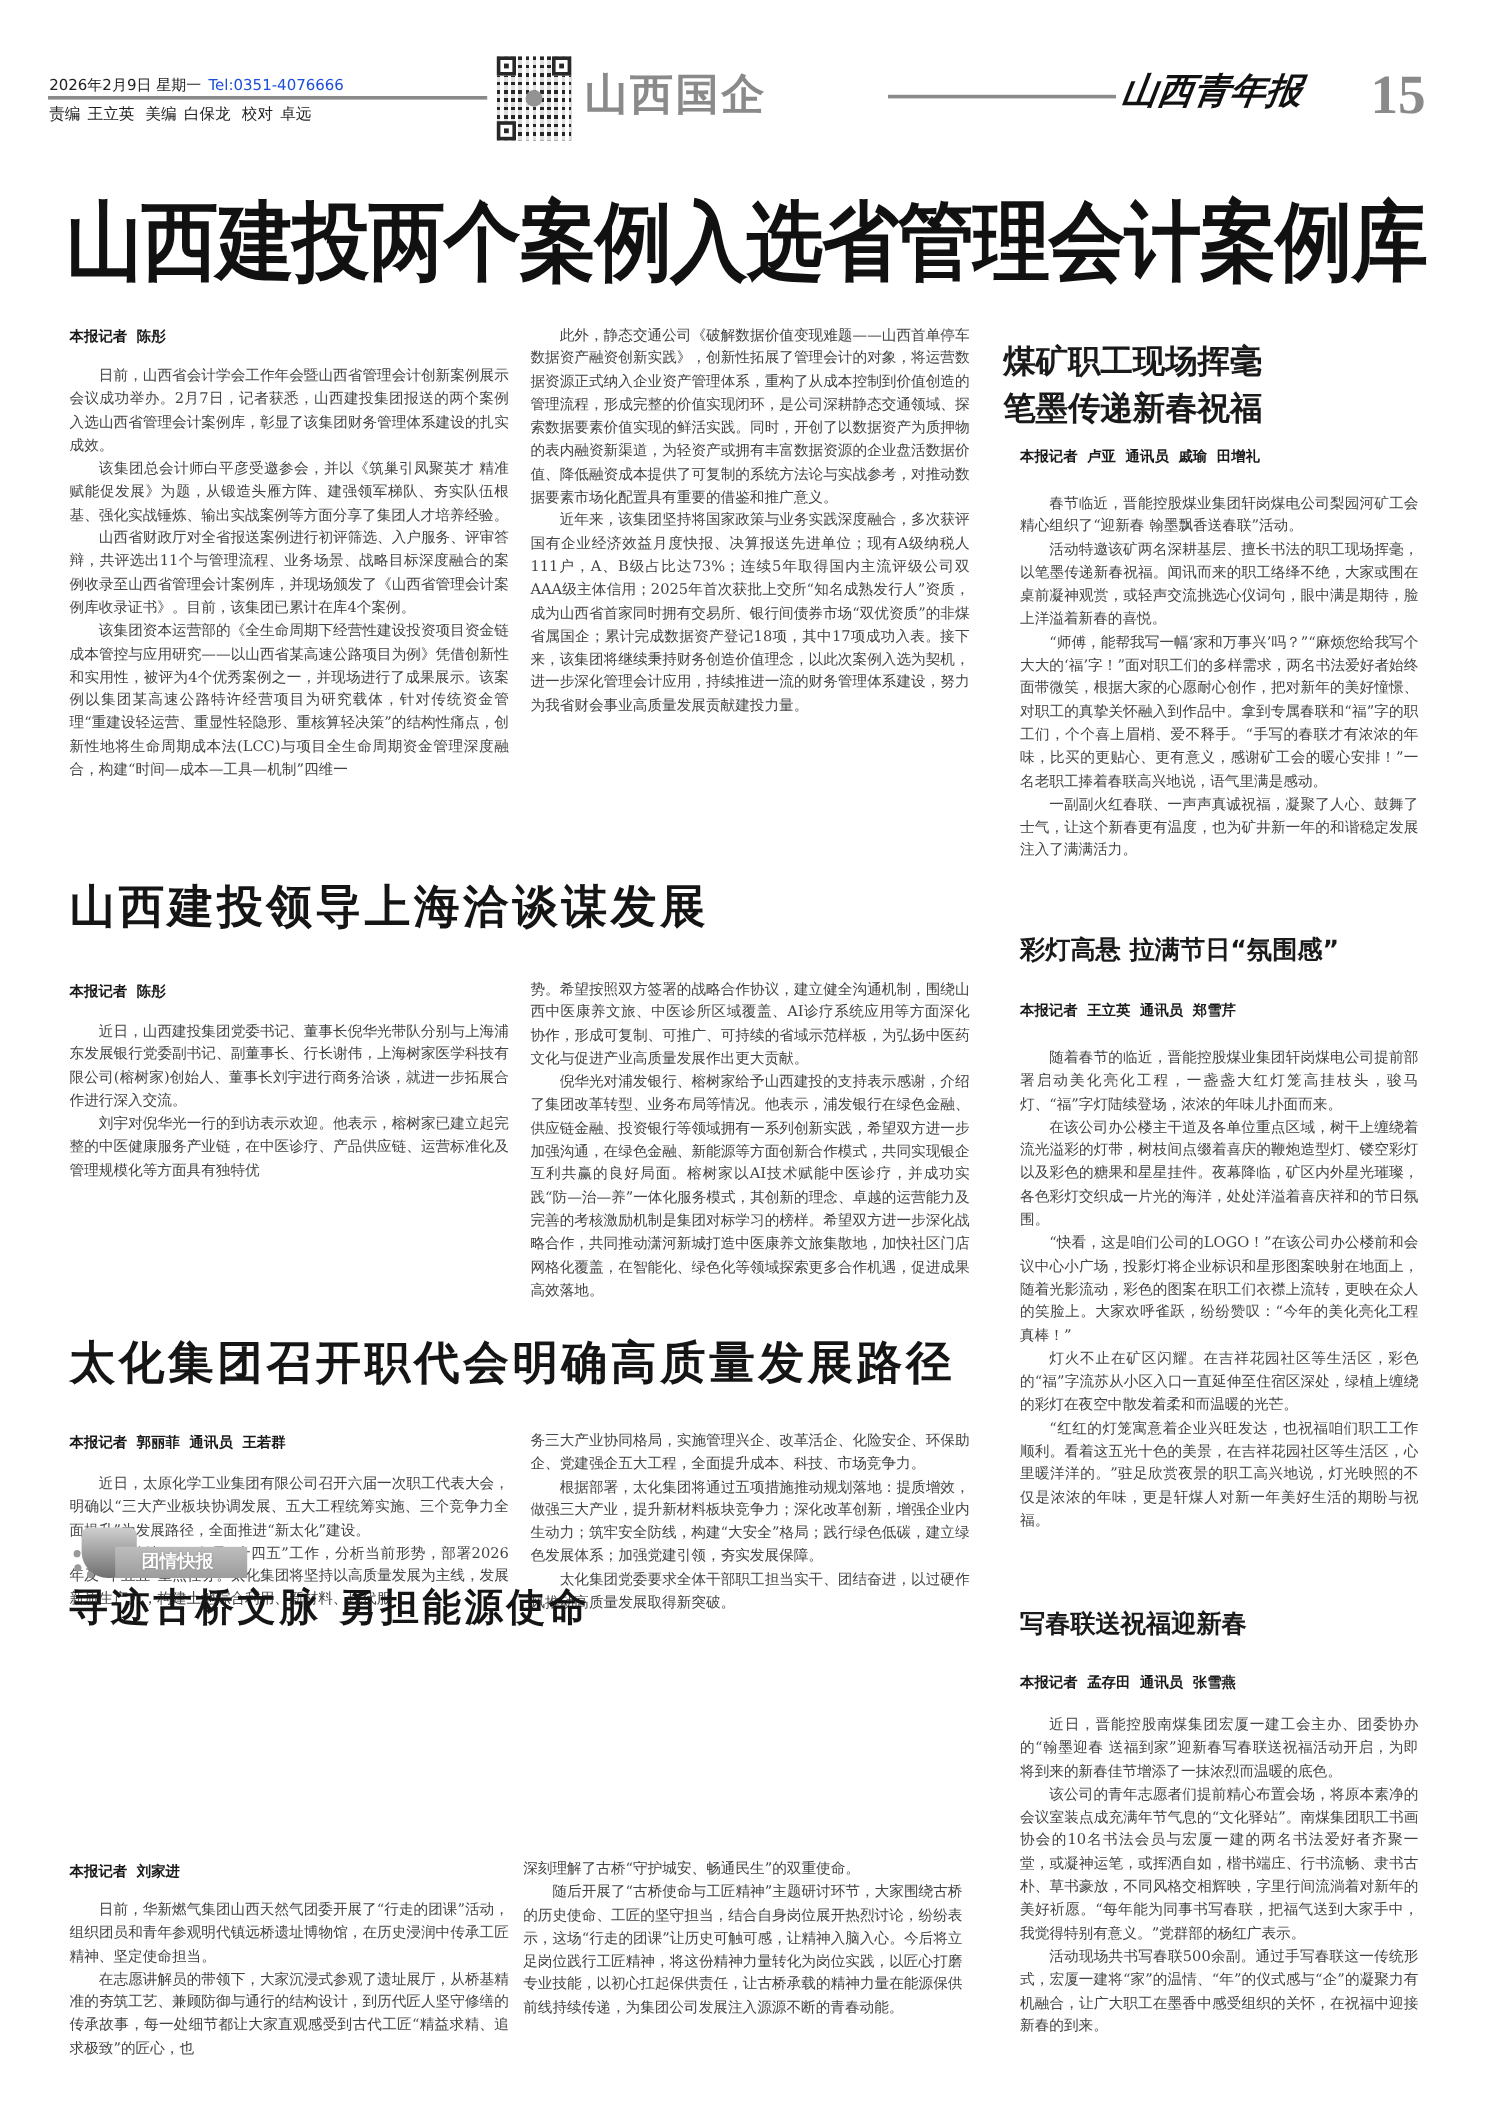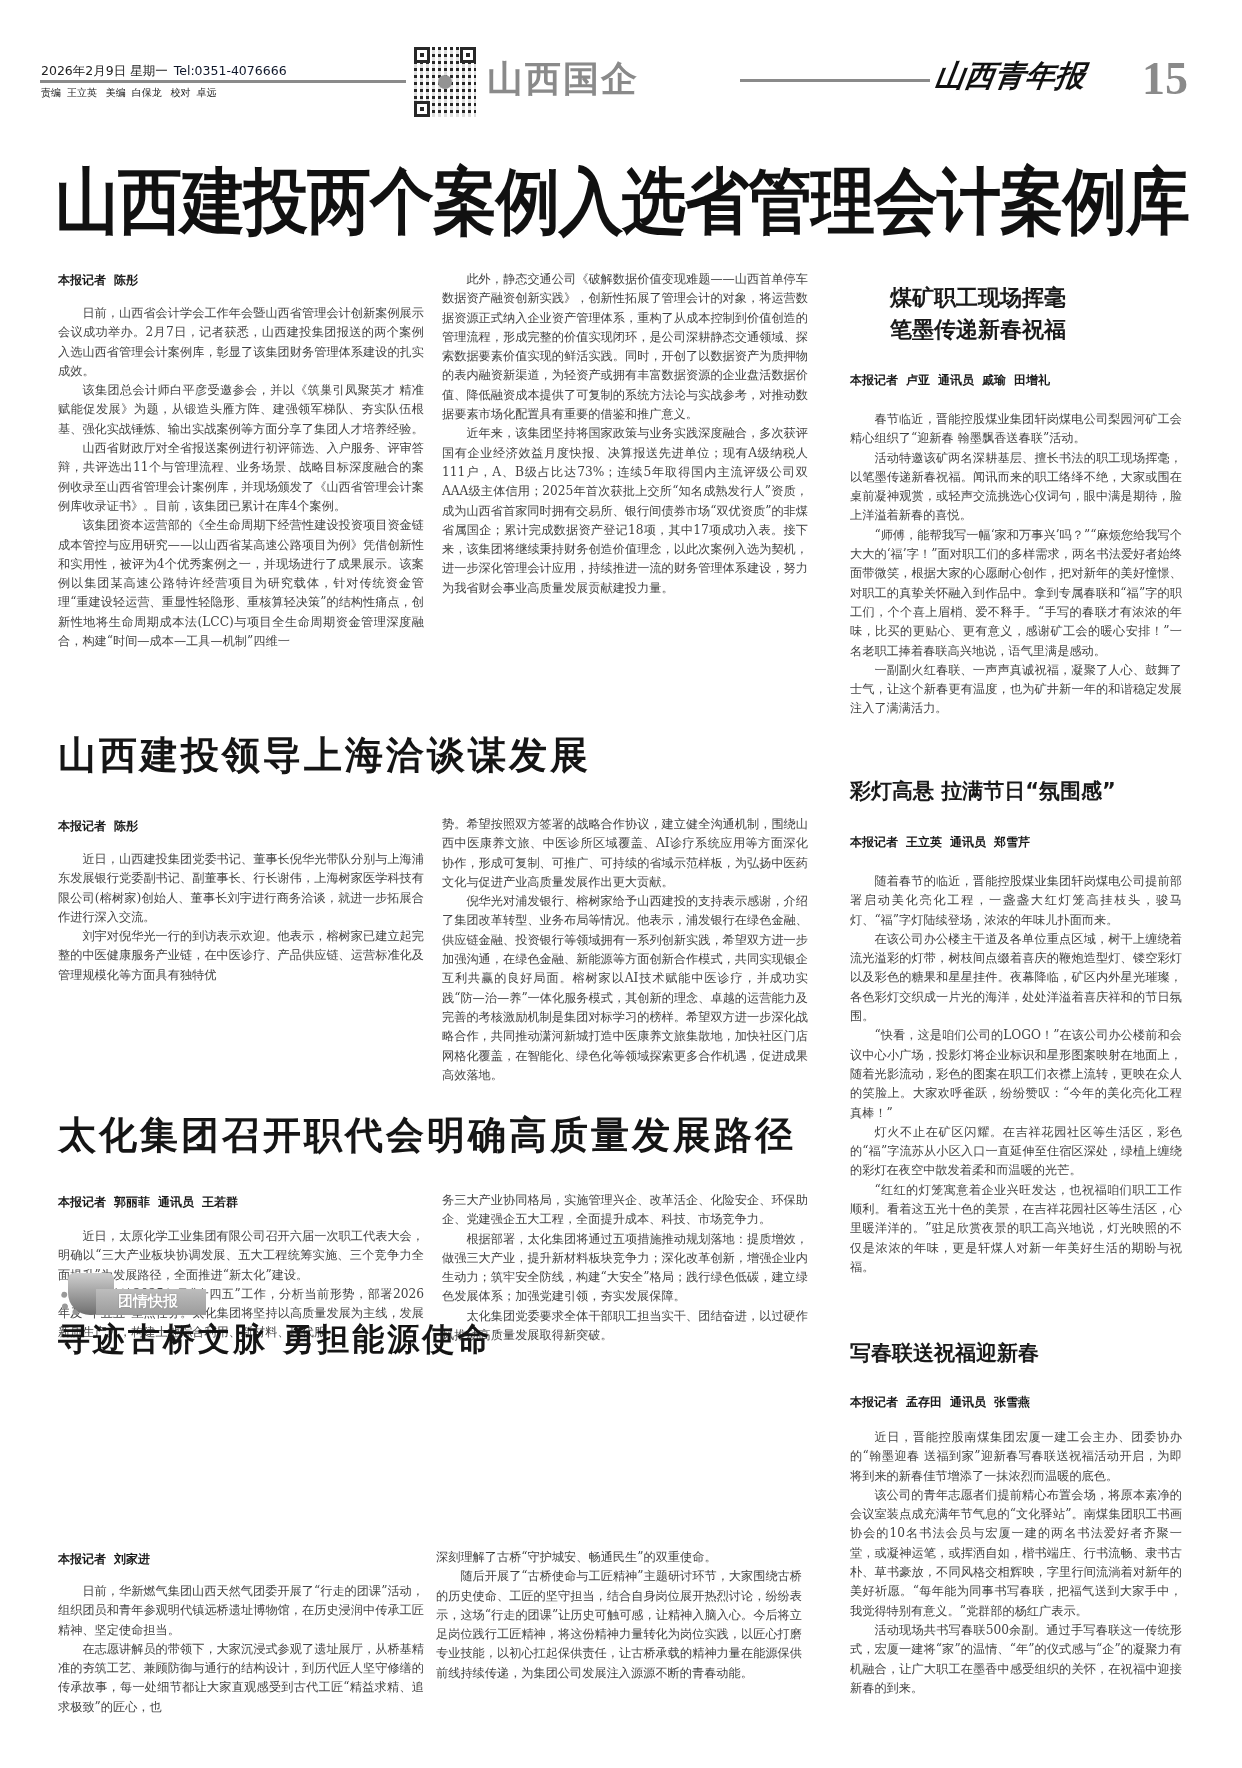--- a/index.html
+++ b/index.html
@@ -2,23 +2,23 @@
 <html><head>
 <meta charset="utf-8">
 <style>
   * { box-sizing: border-box; margin: 0; padding: 0; }
   html, body { width: 1242px; height: 1768px; background: #ffffff; overflow: hidden; }
   body { position: relative; font-family: "DejaVu Serif", "Liberation Serif", serif; color: #3a3a3a; }
 
   
   .mast { position: absolute; left: 0; top: 0; width: 1242px; height: 120px; }
   .mast .date { position: absolute; left: 41px; top: 63px; font-family: "DejaVu Sans", sans-serif; font-size: 12.5px; color: #222; white-space: nowrap; }
-  .mast .date .tel { color: #0f172a; margin-left: 6px; }
+  .mast .date .tel { color: #1d4ed8; margin-left: 6px; }
   .mast .rule-left { position: absolute; left: 40px; top: 80px; width: 366px; height: 3px; background: #8a8a8a; }
-  .mast .editors { position: absolute; left: 41px; top: 86px; font-family: Liberation Sans, sans-serif; font-size: 10px; color: #222; white-space: nowrap; text-align: center; }
+  .mast .editors { position: absolute; left: 41px; top: 86px; font-family: Liberation Serif, serif; font-size: 13px; color: #222; white-space: nowrap; text-align: center; }
   .mast .editors span { margin-right: 6px; }
   .qr { position: absolute; left: 414px; top: 47px; width: 62px; height: 70px; background:
         repeating-linear-gradient(90deg, #111 0 3px, #fff 3px 6px),
         #fff; opacity: .9; }
   .qr::before { content: ""; position: absolute; inset: 0; background:
         repeating-linear-gradient(0deg, rgba(255,255,255,.85) 0 4px, rgba(255,255,255,0) 4px 7px); }
   .qr .corner { position: absolute; width: 16px; height: 16px; border: 3px solid #111; background: #fff; }
   .qr .corner::after { content: ""; position: absolute; left: 3px; top: 3px; width: 4px; height: 4px; background: #111; }
   .qr .c1 { left: 0; top: 0; } .qr .c2 { right: 0; top: 0; } .qr .c3 { left: 0; bottom: 0; }
   .qr .dot { position: absolute; left: 24px; top: 28px; width: 14px; height: 14px; border-radius: 50%; background: #888; }
@@ -126,21 +126,21 @@
 </div>
 <div class="col" style="left:58px;top:1582px;width:366px">
   <p>日前，华新燃气集团山西天然气团委开展了“行走的团课”活动，组织团员和青年参观明代镇远桥遗址博物馆，在历史浸润中传承工匠精神、坚定使命担当。</p>
   <p>在志愿讲解员的带领下，大家沉浸式参观了遗址展厅，从桥基精准的夯筑工艺、兼顾防御与通行的结构设计，到历代匠人坚守修缮的传承故事，每一处细节都让大家直观感受到古代工匠“精益求精、追求极致”的匠心，也</p>
 </div>
 <div class="col" style="left:436px;top:1548px;width:366px">
   <p class="cont">深刻理解了古桥“守护城安、畅通民生”的双重使命。</p>
   <p>随后开展了“古桥使命与工匠精神”主题研讨环节，大家围绕古桥的历史使命、工匠的坚守担当，结合自身岗位展开热烈讨论，纷纷表示，这场“行走的团课”让历史可触可感，让精神入脑入心。今后将立足岗位践行工匠精神，将这份精神力量转化为岗位实践，以匠心打磨专业技能，以初心扛起保供责任，让古桥承载的精神力量在能源保供前线持续传递，为集团公司发展注入源源不断的青春动能。</p>
 </div>
 
-<div class="h3" style="left:890px;top:282px;font-size:22px">
+<div class="h3" style="left:836px;top:282px;font-size:27px">
   <div>煤矿职工现场挥毫</div>
   <div>笔墨传递新春祝福</div>
 </div>
 <div class="byline" style="left:850px;top:372px">
   <span>本报记者</span><span>卢亚</span><span>通讯员</span><span>戚瑜</span><span>田增礼</span>
 </div>
 <div class="col" style="left:850px;top:410px;width:332px">
   <p>春节临近，晋能控股煤业集团轩岗煤电公司梨园河矿工会精心组织了“迎新春 翰墨飘香送春联”活动。</p>
   <p>活动特邀该矿两名深耕基层、擅长书法的职工现场挥毫，以笔墨传递新春祝福。闻讯而来的职工络绎不绝，大家或围在桌前凝神观赏，或轻声交流挑选心仪词句，眼中满是期待，脸上洋溢着新春的喜悦。</p>
   <p>“师傅，能帮我写一幅‘家和万事兴’吗？”“麻烦您给我写个大大的‘福’字！”面对职工们的多样需求，两名书法爱好者始终面带微笑，根据大家的心愿耐心创作，把对新年的美好憧憬、对职工的真挚关怀融入到作品中。拿到专属春联和“福”字的职工们，个个喜上眉梢、爱不释手。“手写的春联才有浓浓的年味，比买的更贴心、更有意义，感谢矿工会的暖心安排！”一名老职工捧着春联高兴地说，语气里满是感动。</p>

